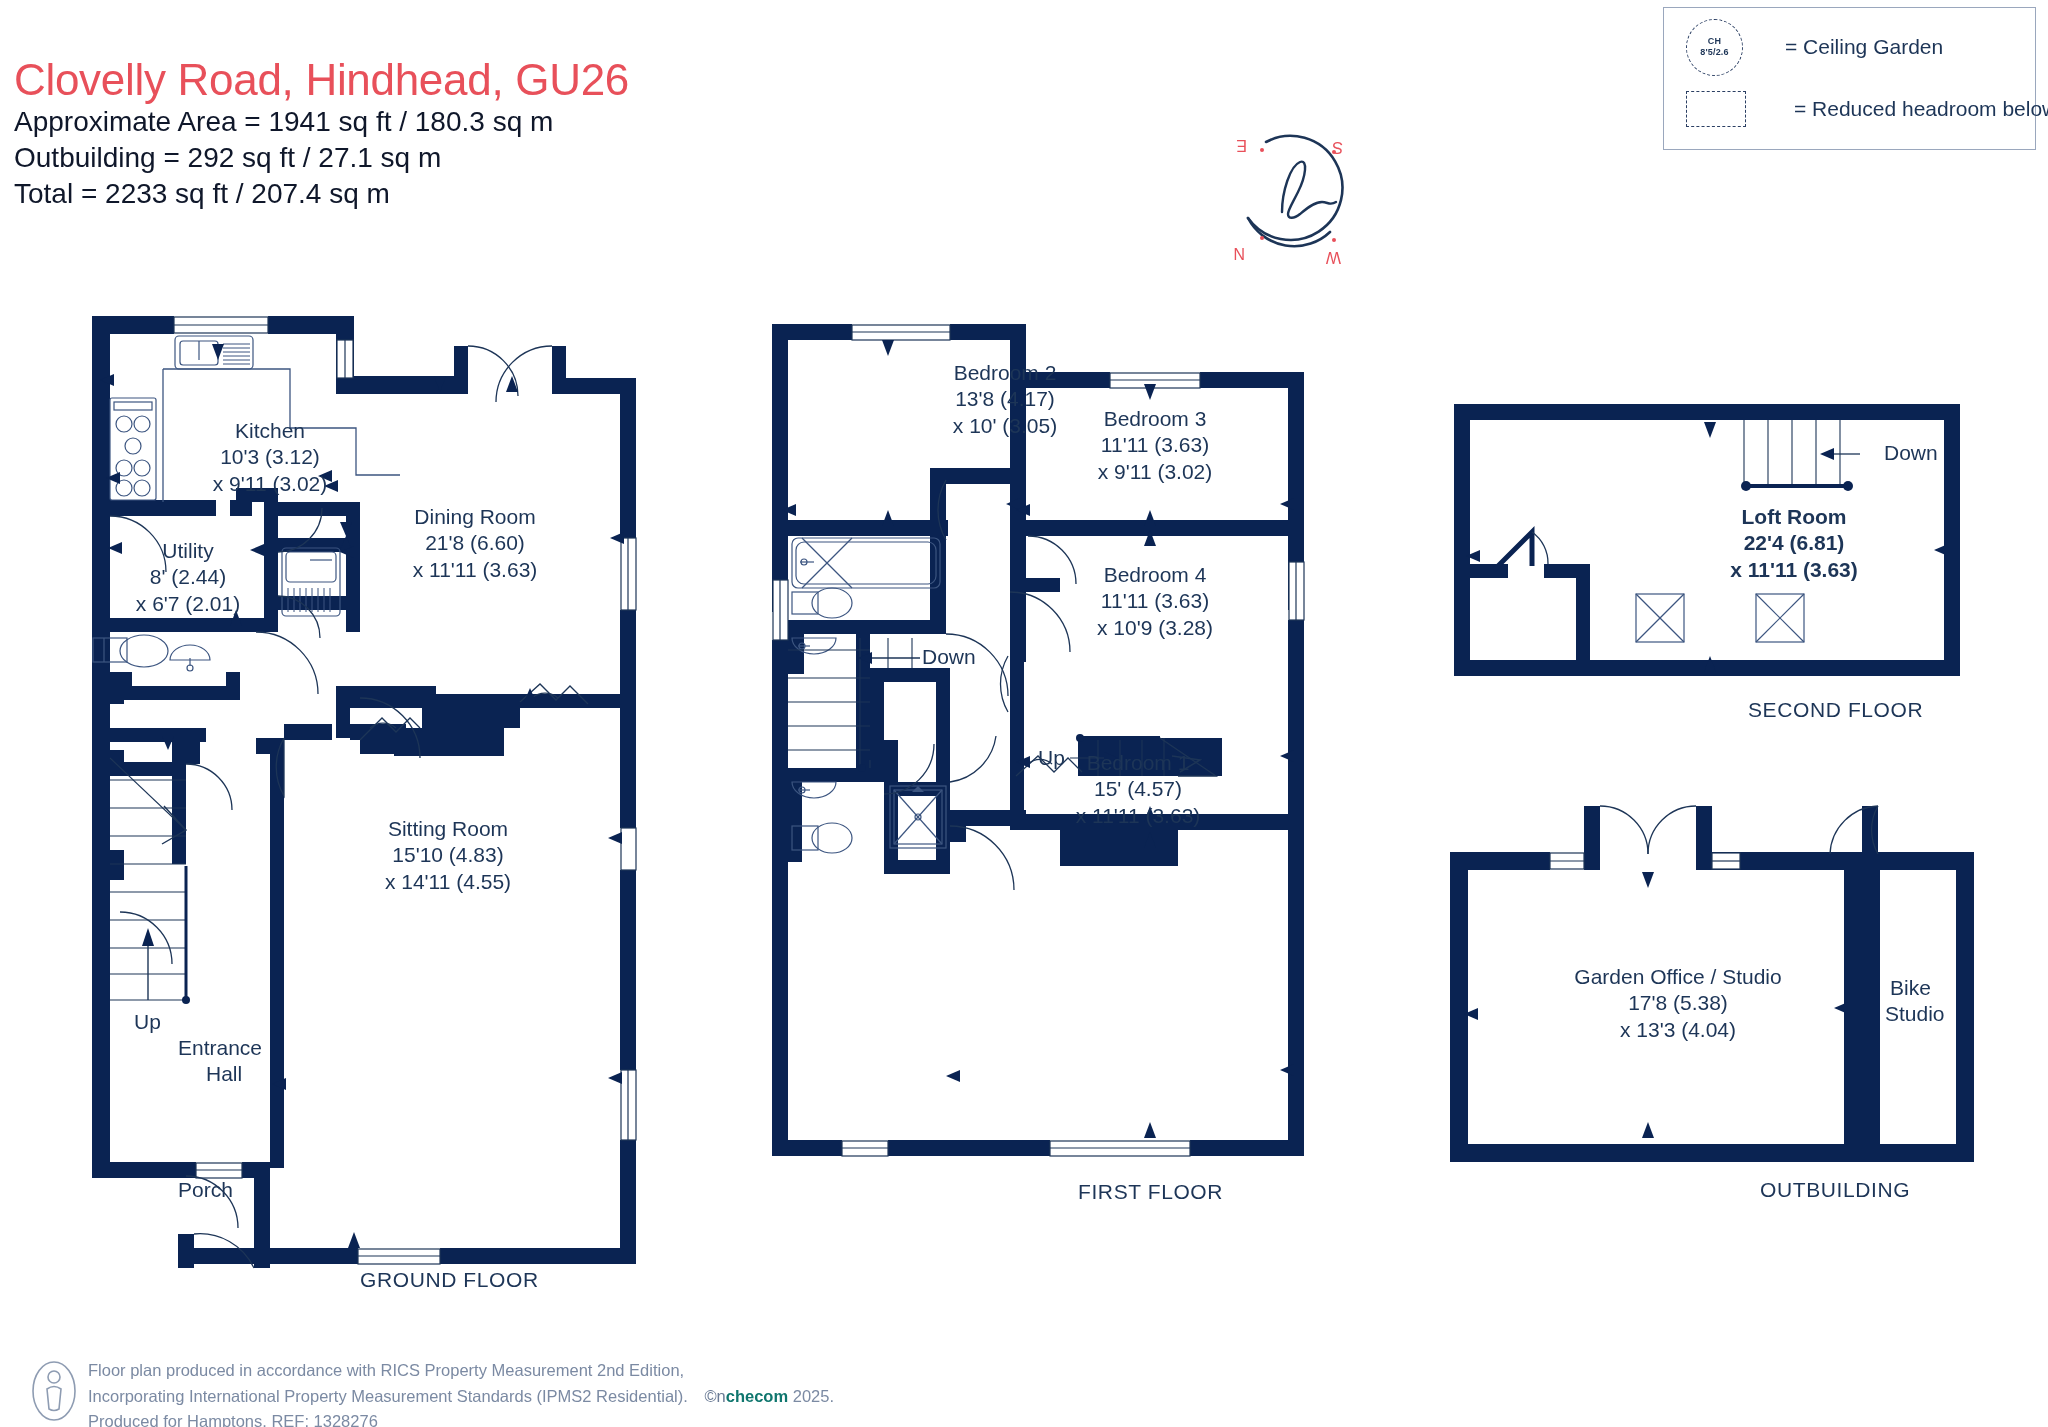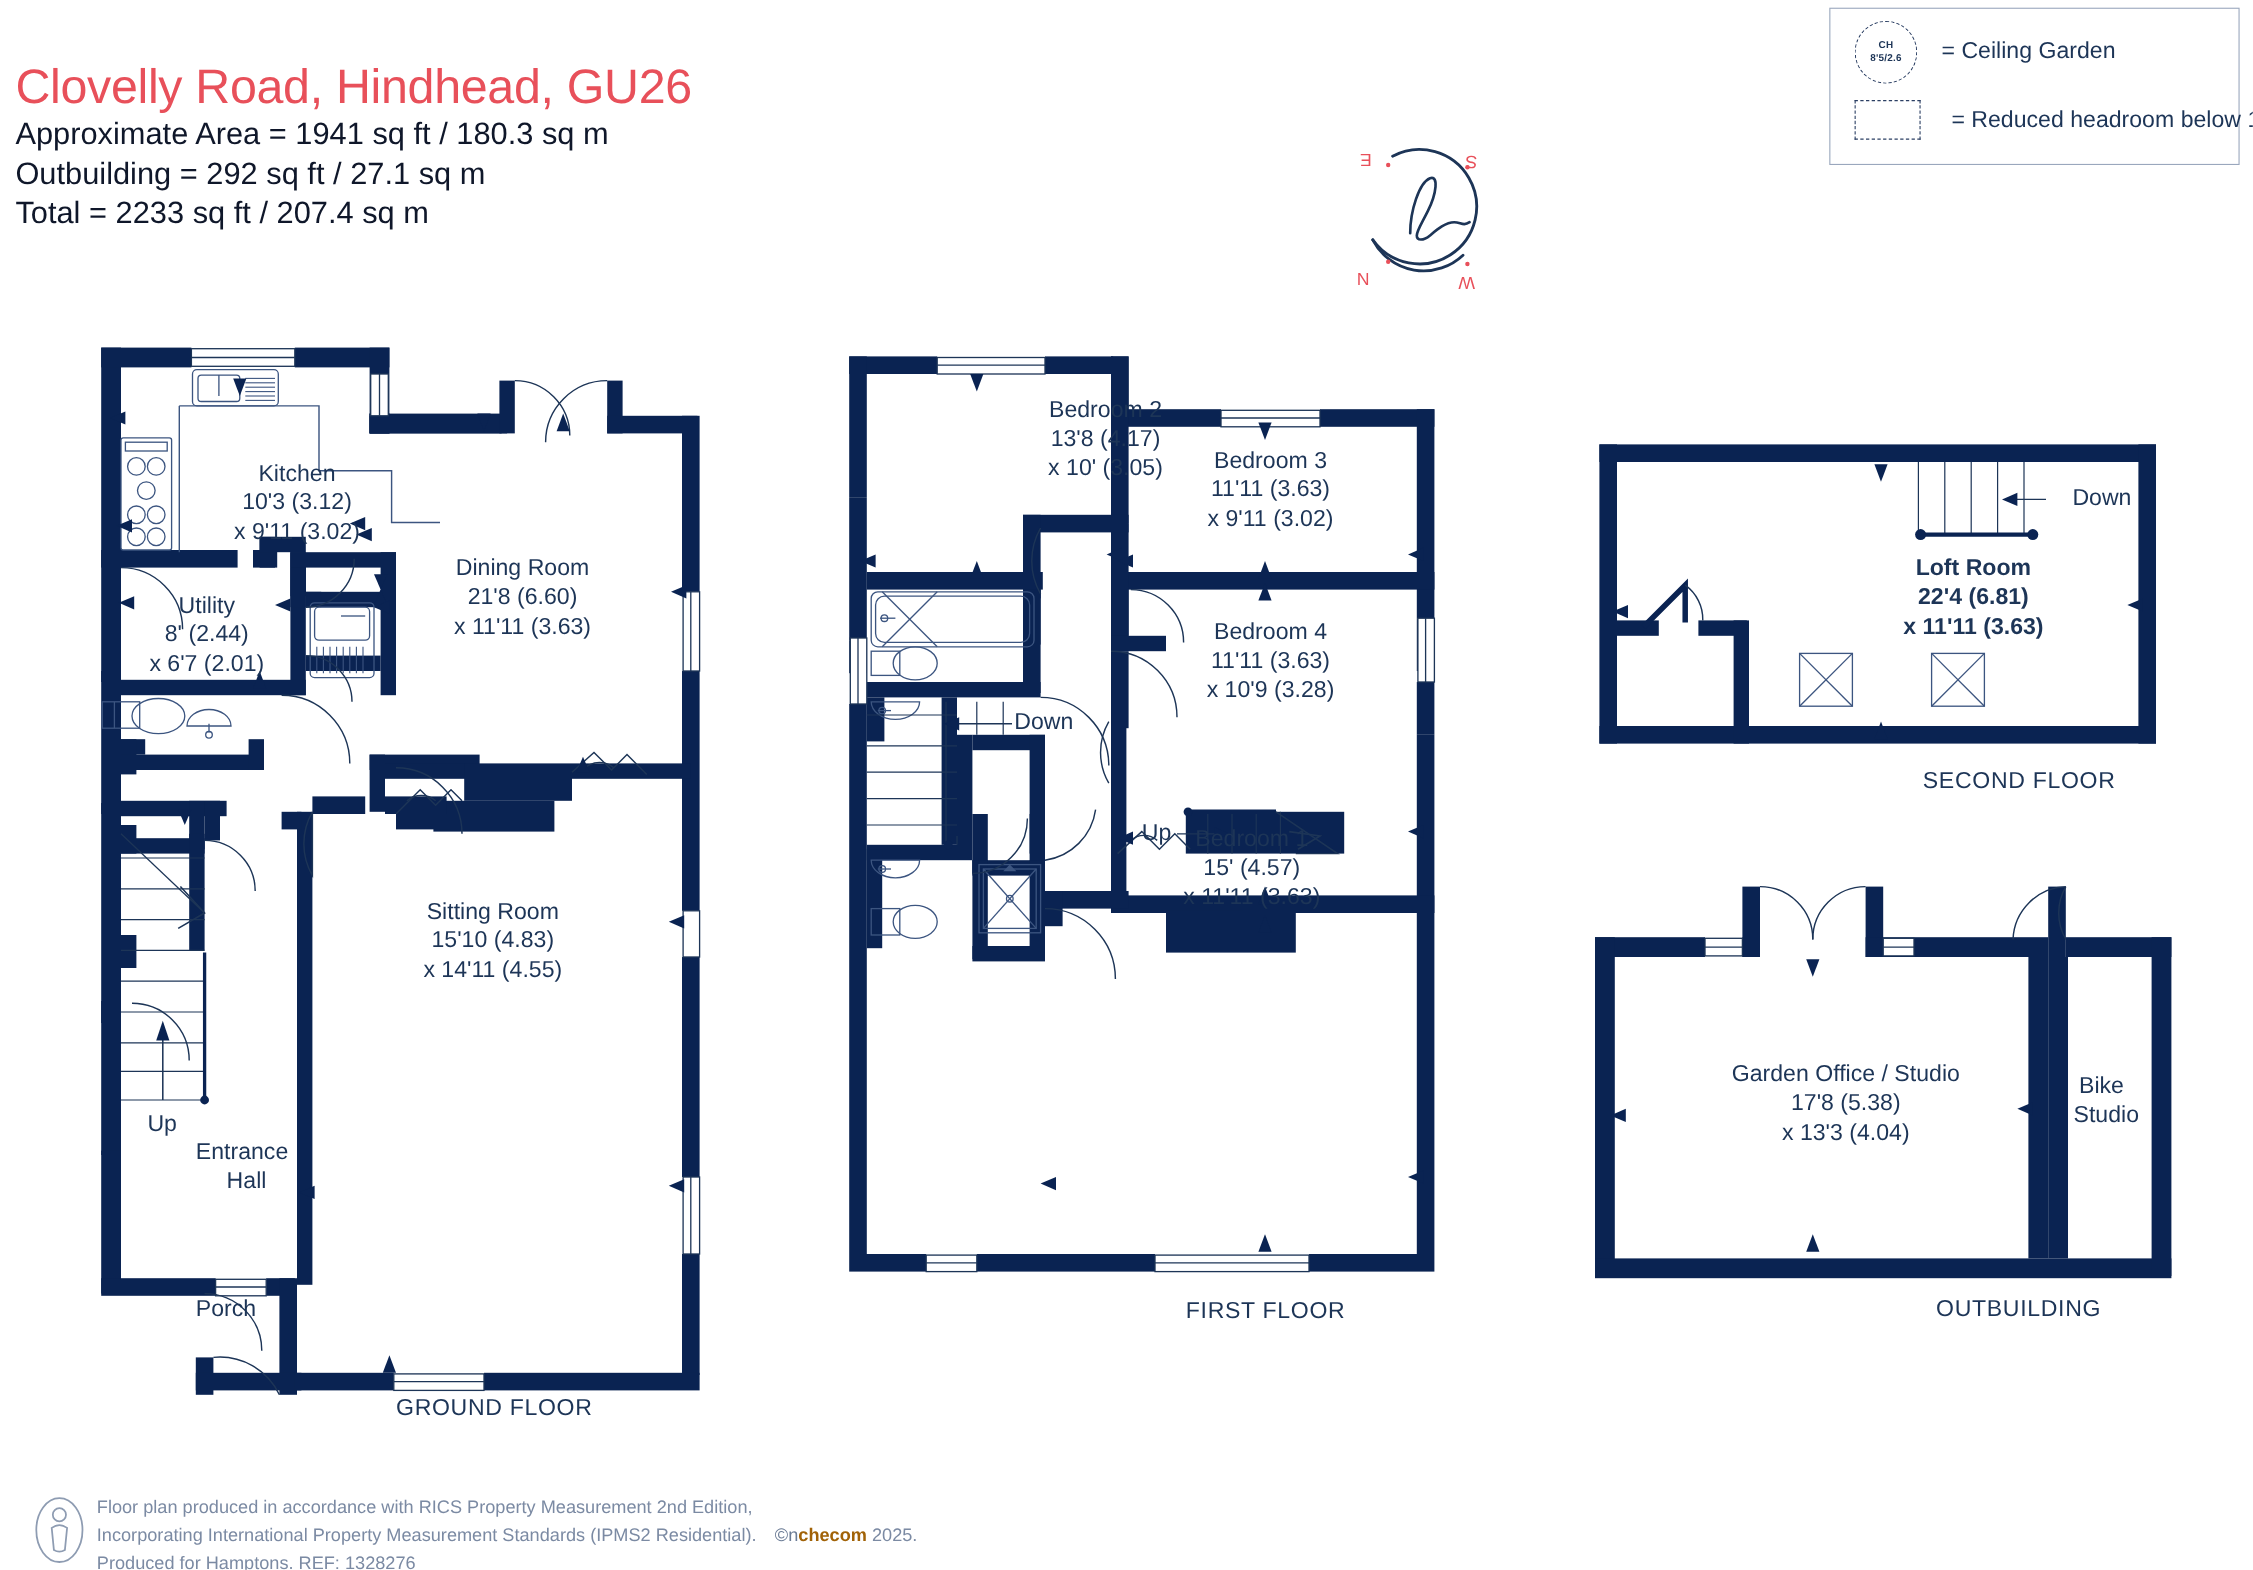--- a/index.html
+++ b/index.html
@@ -37,21 +37,21 @@
     font-size: 17px;
     margin-top: 7px;
     white-space: nowrap;
   }
 
   
   #legend {
     left: 1663px; top: 7px; width: 373px; height: 143px;
     border: 1.5px solid #9aa7bd; background:#fff;
   }
-  .legend-row { display:flex; align-items:center; height:62px; padding-left:22px; }
+  .legend-row { display:flex; align-items:center; height:62px; padding-left:22px;gap:20px; }
   .legend-row:first-child { margin-top: 8px; }
   .ch-circle {
     width: 57px; height: 57px; border-radius: 50%;
     border: 1.6px dashed #2b3f63;
     display:flex; flex-direction:column; align-items:center; justify-content:center;
     flex: 0 0 auto;
   }
   .ch-circle span { font-size:9px; line-height:1.25; color:#1d3557; font-weight:700; letter-spacing:.2px;}
   .hr-box {
     width: 60px; height: 36px;
@@ -79,21 +79,21 @@
   .room .dm { font-size: 21px; }
   .tag { position:absolute; font-size:21px; color:#1d3557; white-space:nowrap; }
 
   
   #footer { left: 16px; top: 1358px; width: 1000px; }
   #footer-txt {
     position:absolute; left: 72px; top: 0px;
     font-size: 16.5px; color: #7b8aa3; line-height: 1.55;
   }
   .nichecom { color:#6a7b95; }
-  .nichecom b { font-weight:600; color:#a16207;}
+  .nichecom b { font-weight:600; color:#0f766e;}
   #person-icon { position:absolute; left:14px; top:2px; }
 </style>
 </head>
 <body>
 
 <div id="header" class="abs">
   <div id="title">Clovelly Road, Hindhead, GU26</div>
   <div class="area-line">Approximate Area = 1941  sq ft / 180.3  sq m</div>
   <div class="area-line">Outbuilding = 292 sq ft / 27.1 sq m</div>
   <div class="area-line">Total = 2233 sq ft / 207.4 sq m</div>

